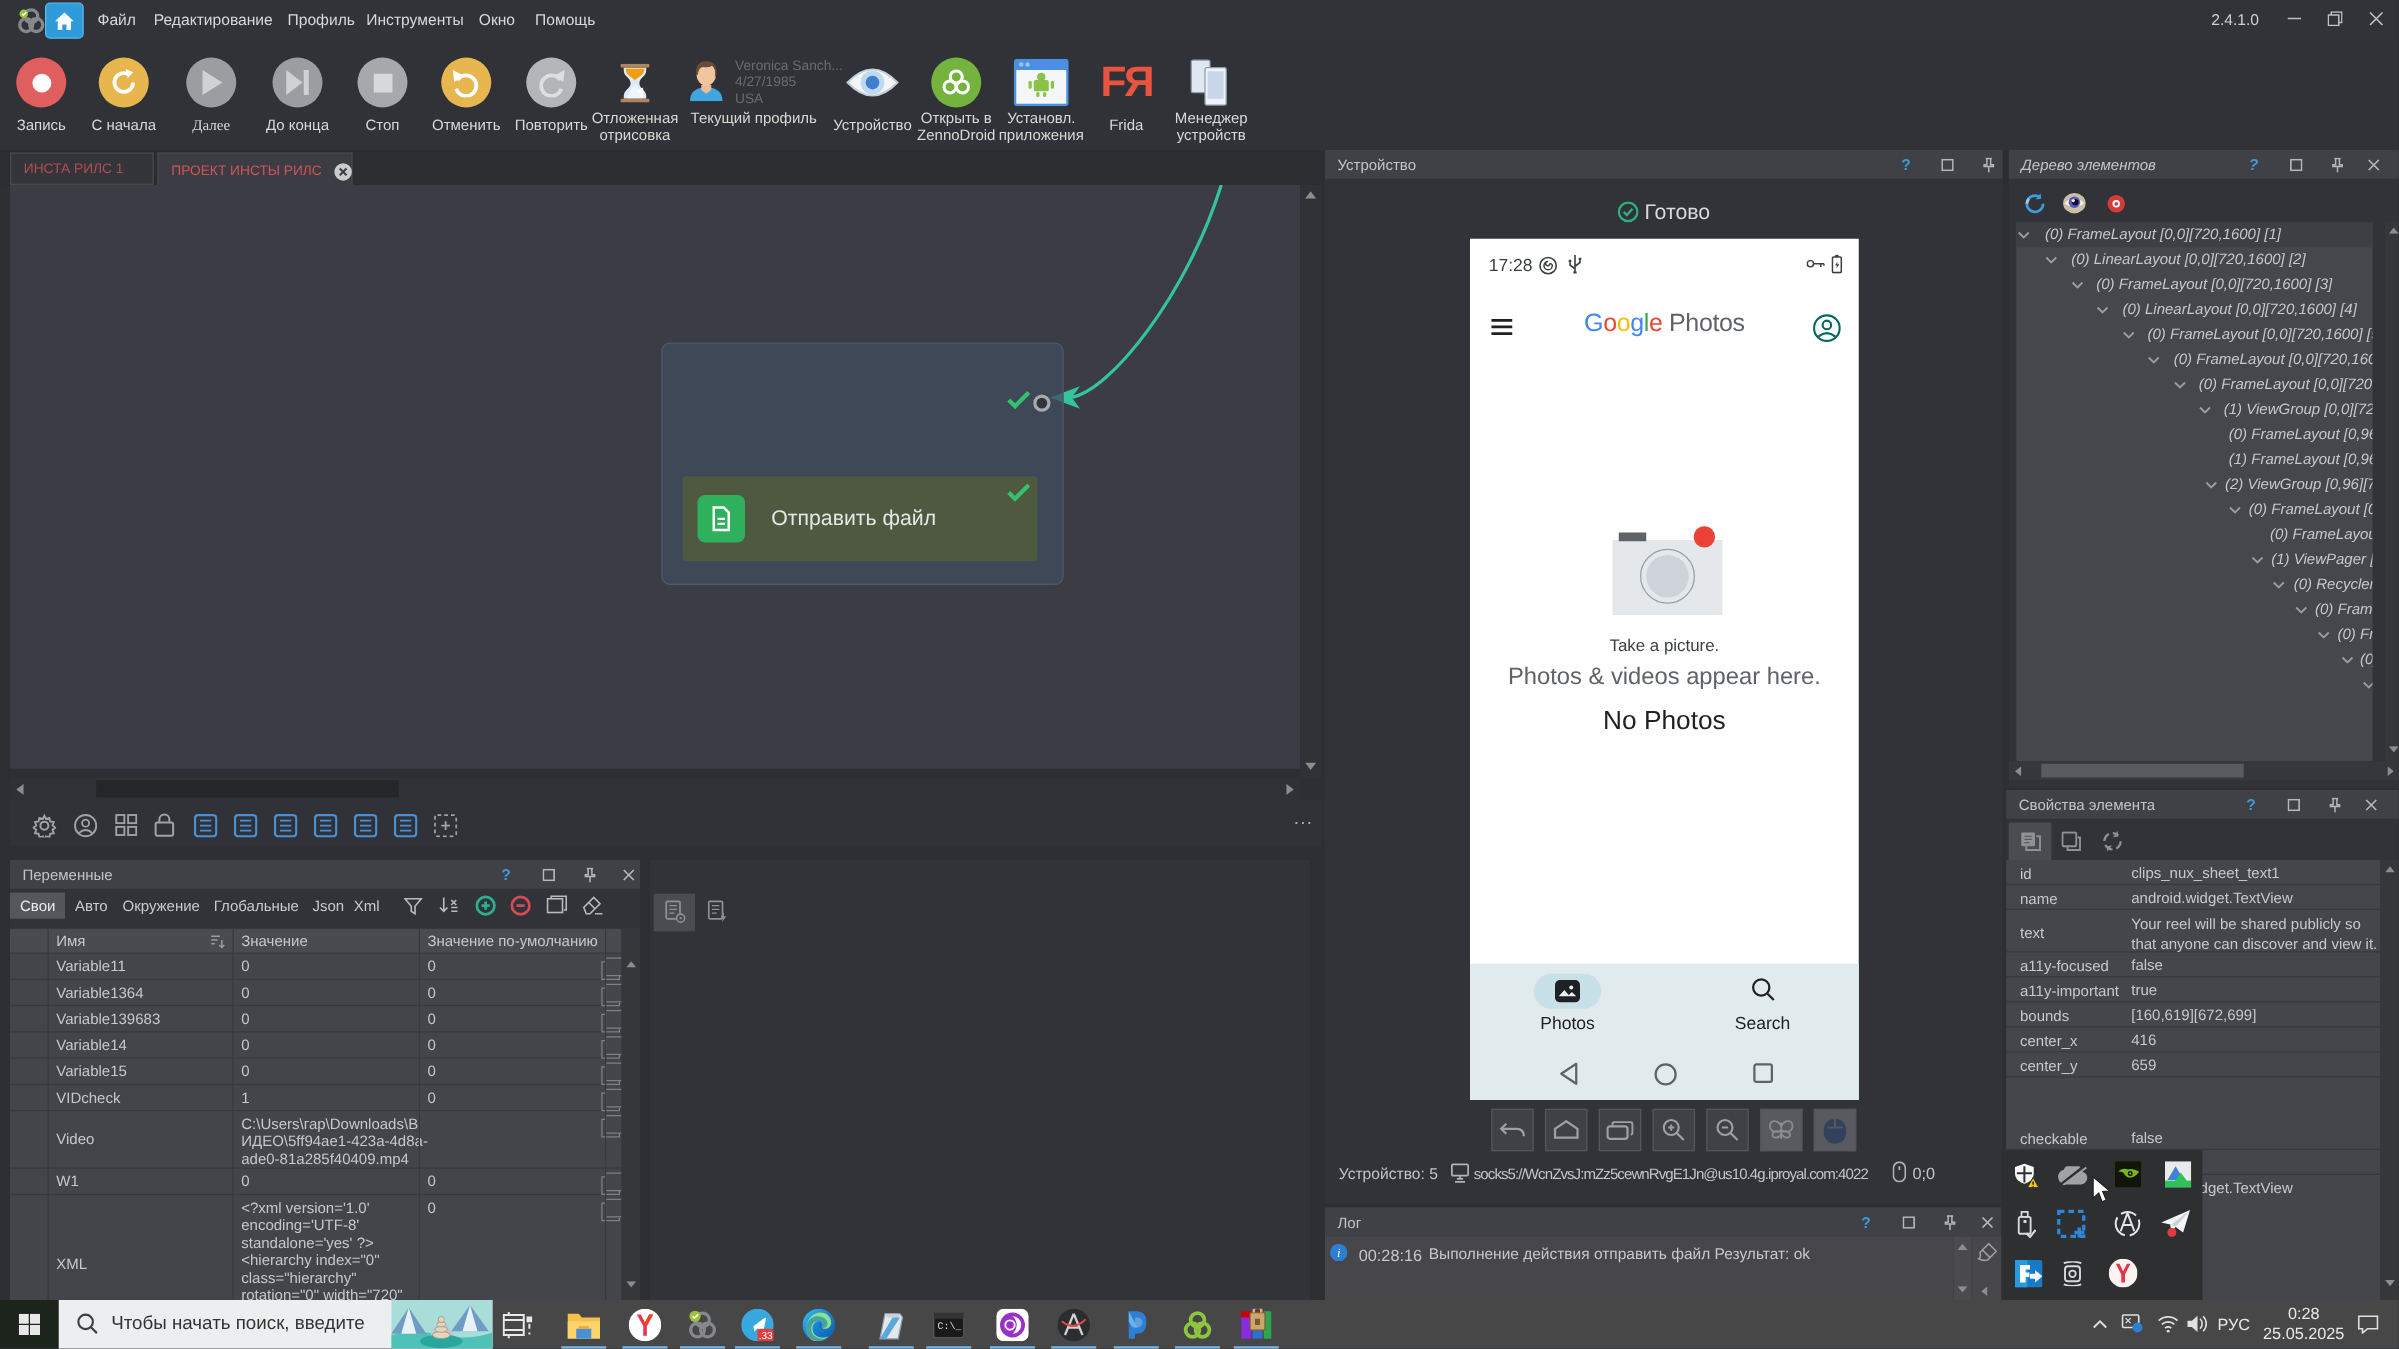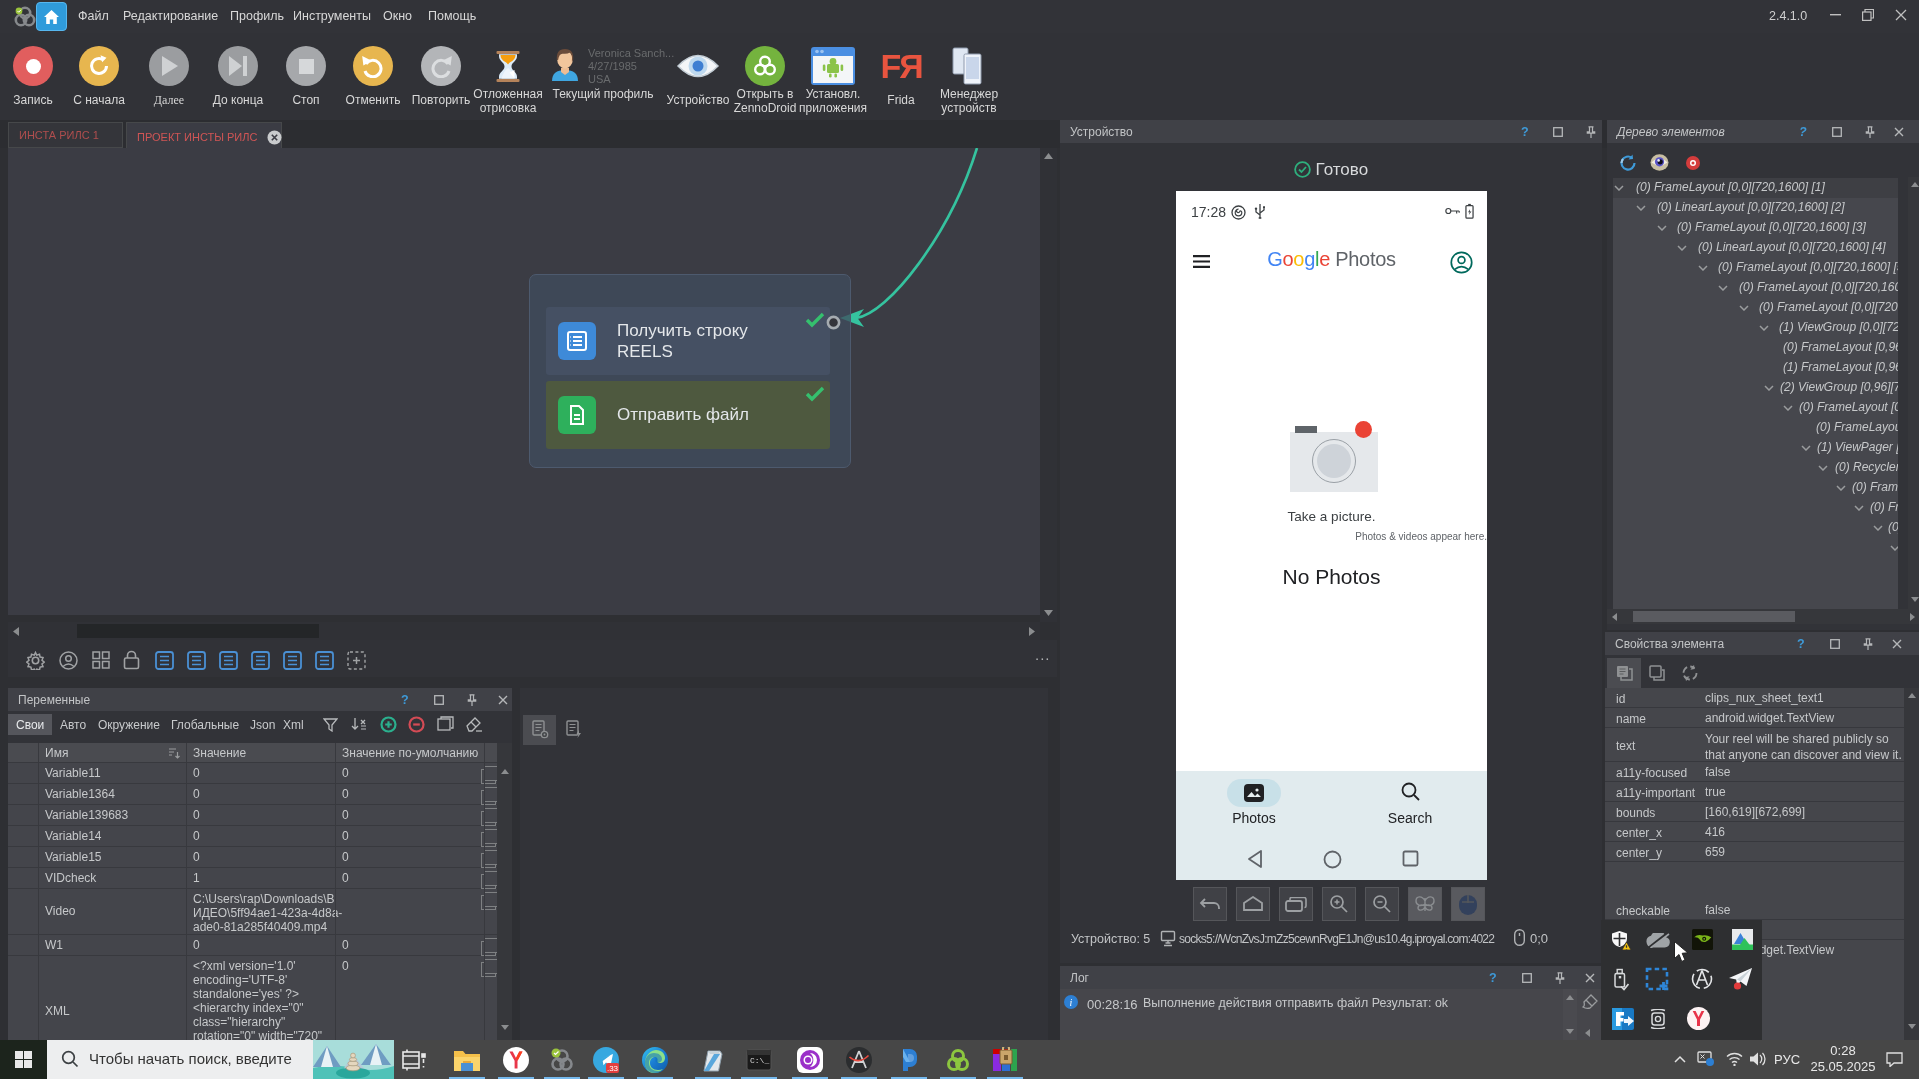--- a/index.html
+++ b/index.html
@@ -233,30 +233,20 @@
       </svg>
   </div>
 
   <div class="abs" id="canvas">
     <svg class="abs" style="left:0;top:0" width="1032" height="467">
       <path d="M 848 170 C 880 166, 942 87, 969 0" fill="none" stroke="#35c39f" stroke-width="2.6"></path>
       <path d="M 832 170 L 856 161 L 849.5 170 L 856 179 Z" fill="#35c39f"></path>
     </svg>
 
     <div class="abs" style="left:521px;top:126px;width:322px;height:194px;background:rgba(64,76,94,0.75);border:1px solid #4d5a6e;border-radius:7px;"></div>
-    <div class="abs" style="left:538px;top:159px;width:284px;height:68px;background:#455063;border-radius:3px;display:flex;align-items:center;">
-      <div style="width:38px;height:38px;margin-left:12px;background:#3e8ad8;border-radius:6px;display:flex;align-items:center;justify-content:center;">
-        <svg width="24" height="24" viewBox="0 0 24 24">
-            <rect x="3" y="3" width="18" height="18" rx="2" fill="none" stroke="#fff" stroke-width="2"></rect>
-            <path d="M8 8h9M8 12h9M8 16h9" stroke="#fff" stroke-width="1.8"></path>
-            <path d="M5.5 8h.5M5.5 12h.5M5.5 16h.5" stroke="#fff" stroke-width="1.8"></path>
-          </svg>
-      </div>
-      <div style="margin-left:21px;color:#e4e7ea;font-size:17px;line-height:21.5px;">Получить строку<br>REELS</div>
-    </div>
     <div class="abs" style="left:538px;top:233px;width:284px;height:68px;background:#4e593f;border-radius:3px;display:flex;align-items:center;">
       <div style="width:38px;height:38px;margin-left:12px;background:#2eb05c;border-radius:6px;display:flex;align-items:center;justify-content:center;">
         <svg width="22" height="22" viewBox="0 0 22 22">
             <path d="M5 2 h8 l4 4 v14 h-12 Z" fill="none" stroke="#fff" stroke-width="2"></path>
             <path d="M8 11h6M8 15h6" stroke="#fff" stroke-width="1.8"></path>
           </svg>
       </div>
       <div style="margin-left:21px;color:#e4e7ea;font-size:17px;">Отправить файл</div>
     </div>
     <svg class="abs" style="left:797px;top:164px" width="20" height="16" viewBox="0 0 20 16">
@@ -525,21 +515,21 @@
         <path d="M5.5 21.5 q8 -6.5 16 0" fill="none" stroke="#00695c" stroke-width="2"></path>
       </svg>
     
     <rect>
     <div style="position:absolute;left:114px;top:241px;width:88px;height:60px;background:#e5e8eb;"></div>
     <div style="position:absolute;left:119px;top:235px;width:22px;height:7px;background:#5f6469;"></div>
     <div style="position:absolute;left:179px;top:230px;width:17px;height:17px;border-radius:50%;background:#ea4335;"></div>
     <div style="position:absolute;left:136px;top:248px;width:44px;height:44px;border-radius:50%;border:1.5px solid #9aa0a6;"></div>
     <div style="position:absolute;left:141px;top:253px;width:34px;height:34px;border-radius:50%;background:#ced3d9;"></div>
     <div style="position:absolute;left:0;top:318px;width:311px;text-align:center;font-size:13.5px;color:#3c4043;">Take a picture.</div>
-    <div style="position:absolute;left:0;top:340px;width:311px;text-align:right;font-size:10px;color:#5f6368;">Photos &amp; videos appear here.</div>
+    <div style="position:absolute;left:0;top:340px;width:311px;text-align:center;font-size:19px;color:#5f6368;">Photos &amp; videos appear here.</div>
     <div style="position:absolute;left:0;top:374px;width:311px;text-align:center;font-size:21px;color:#202124;">No Photos</div>
     
     <div style="position:absolute;left:0;top:580px;width:311px;height:109px;background:#e1ebee;">
       <div style="position:absolute;left:51px;top:8px;width:54px;height:28px;border-radius:14px;background:#c8e0e8;"></div>
       <svg style="position:absolute;left:68px;top:13px" width="20" height="18" viewBox="0 0 20 18">
             <rect x="0" y="0" width="20" height="18" rx="4" fill="#202124"></rect>
             <path d="M3 13 l4.5 -5 3.5 4 2.5 -2.5 3.5 3.5 Z" fill="#e8f0f2"></path>
             <circle cx="13" cy="6" r="1.6" fill="#e8f0f2"></circle>
           </svg>
       <div style="position:absolute;left:28px;top:39px;width:100px;text-align:center;font-size:14px;color:#202124;">Photos</div>

